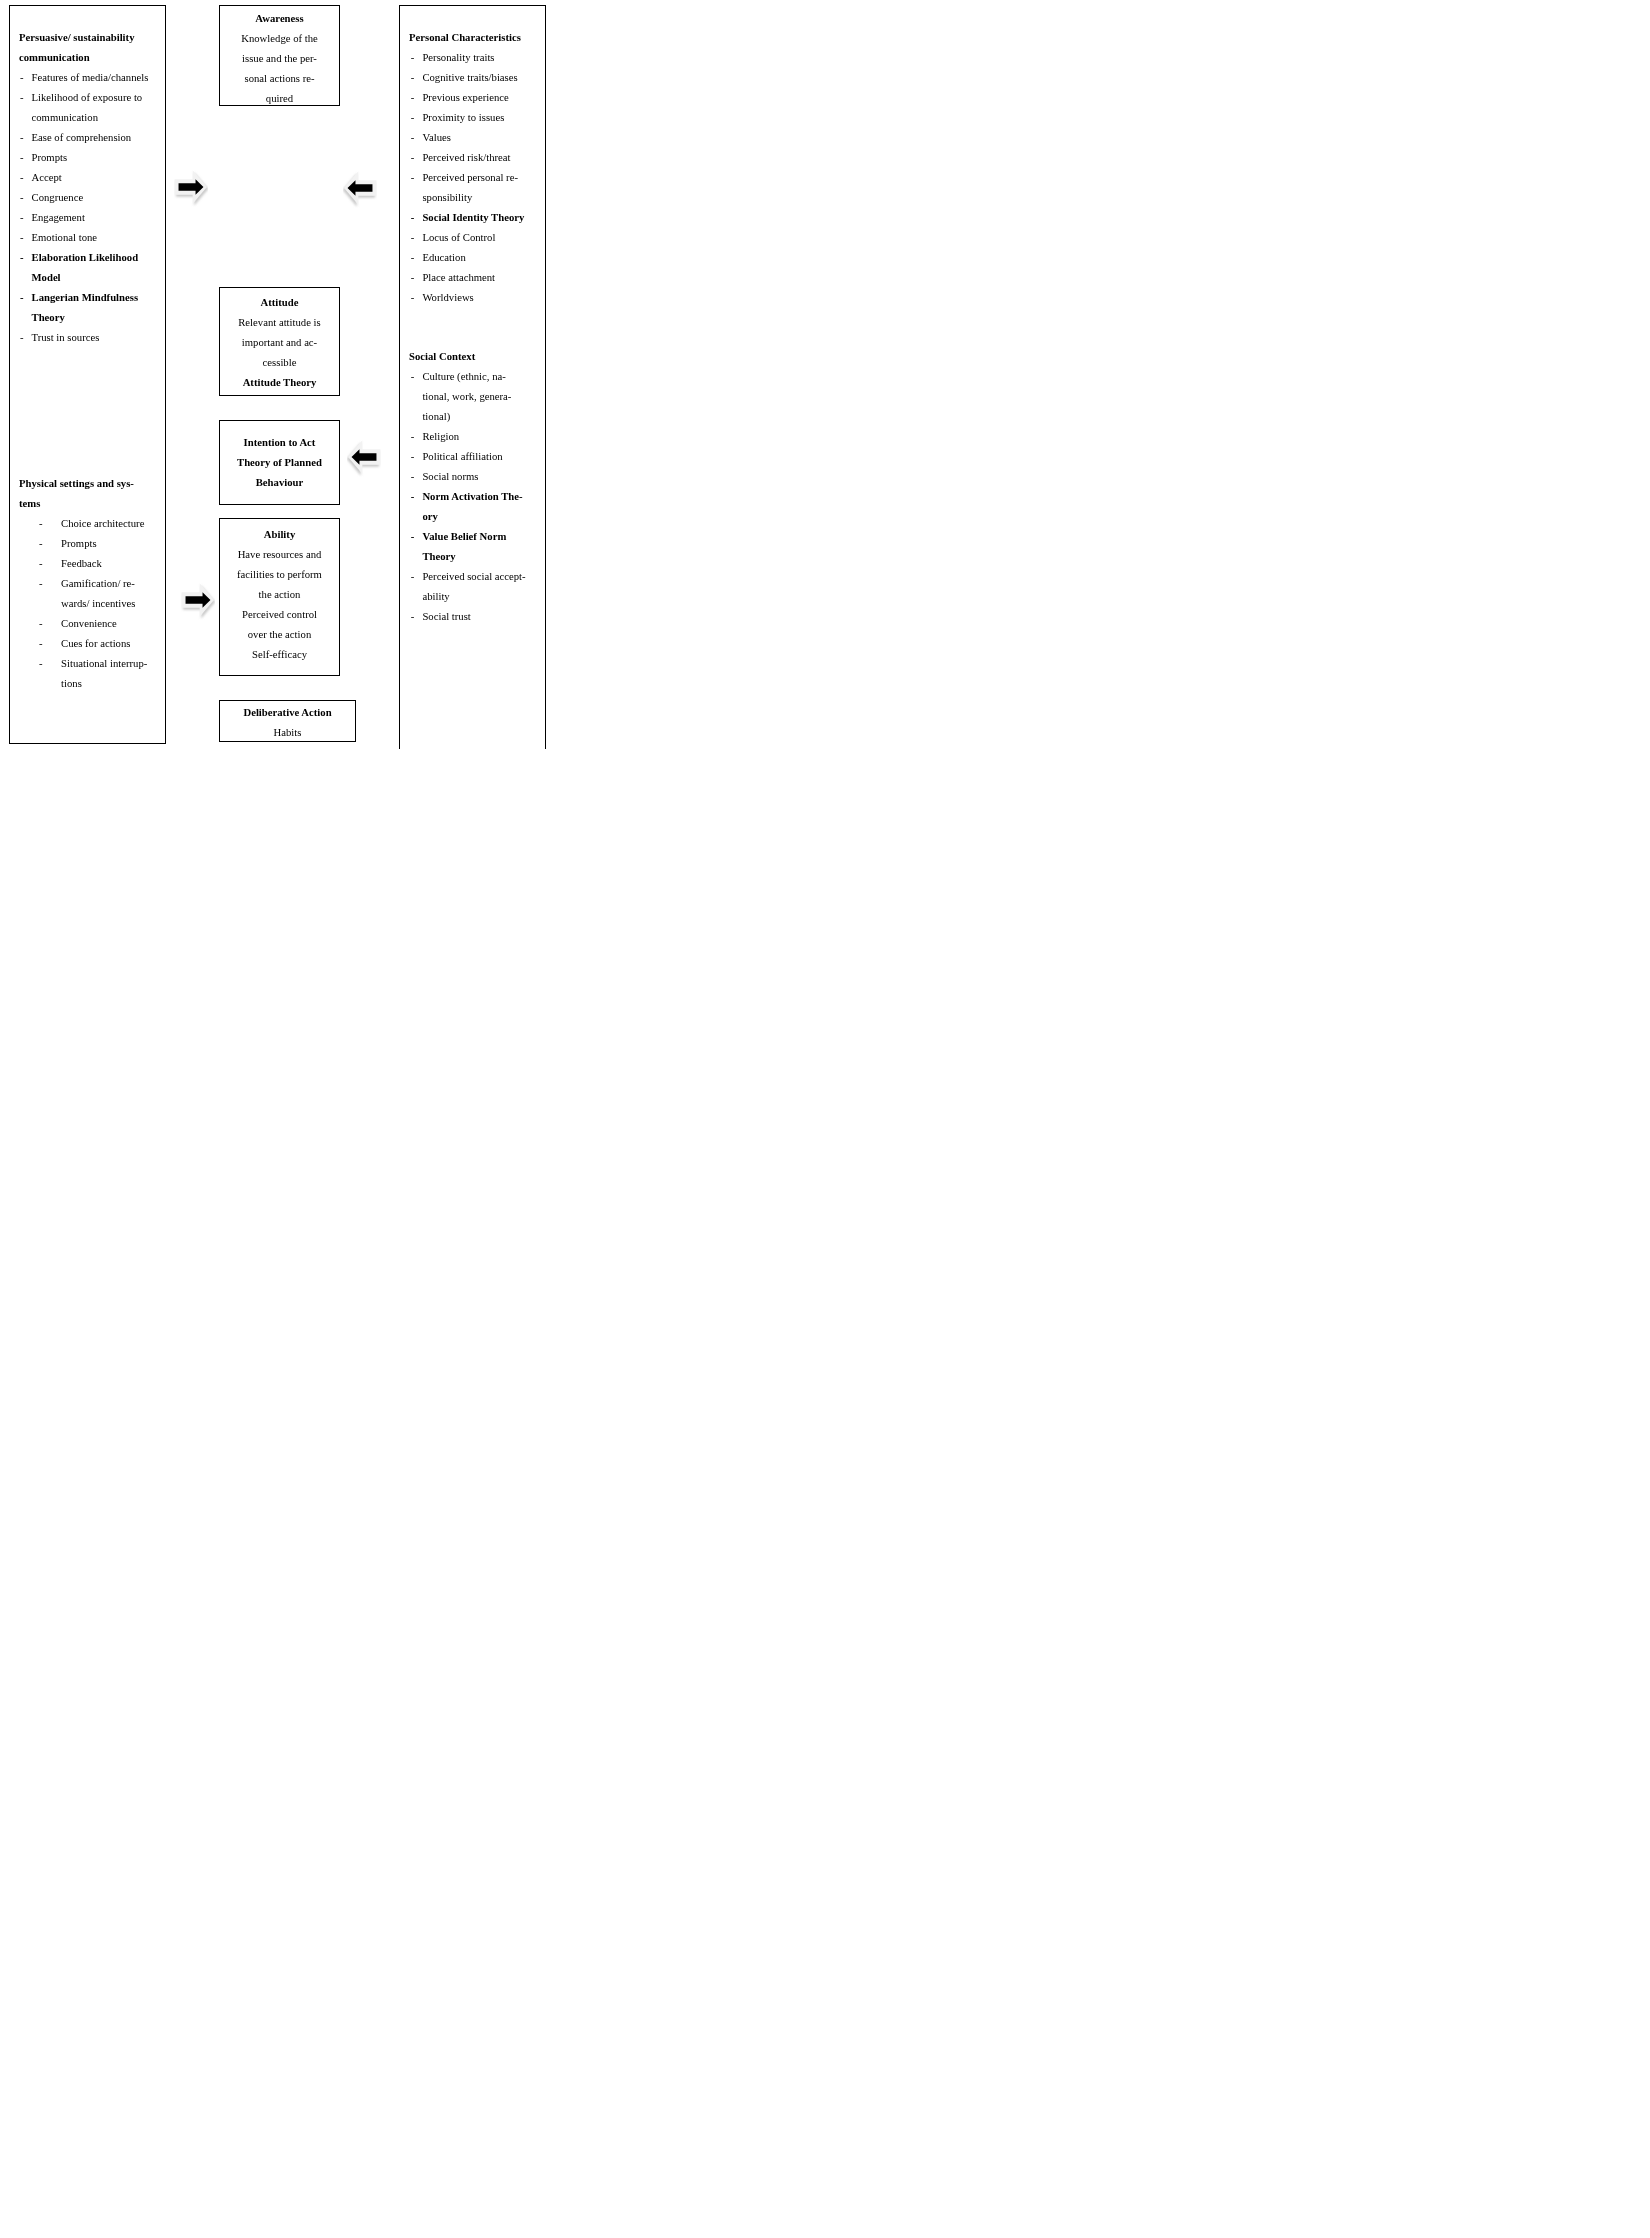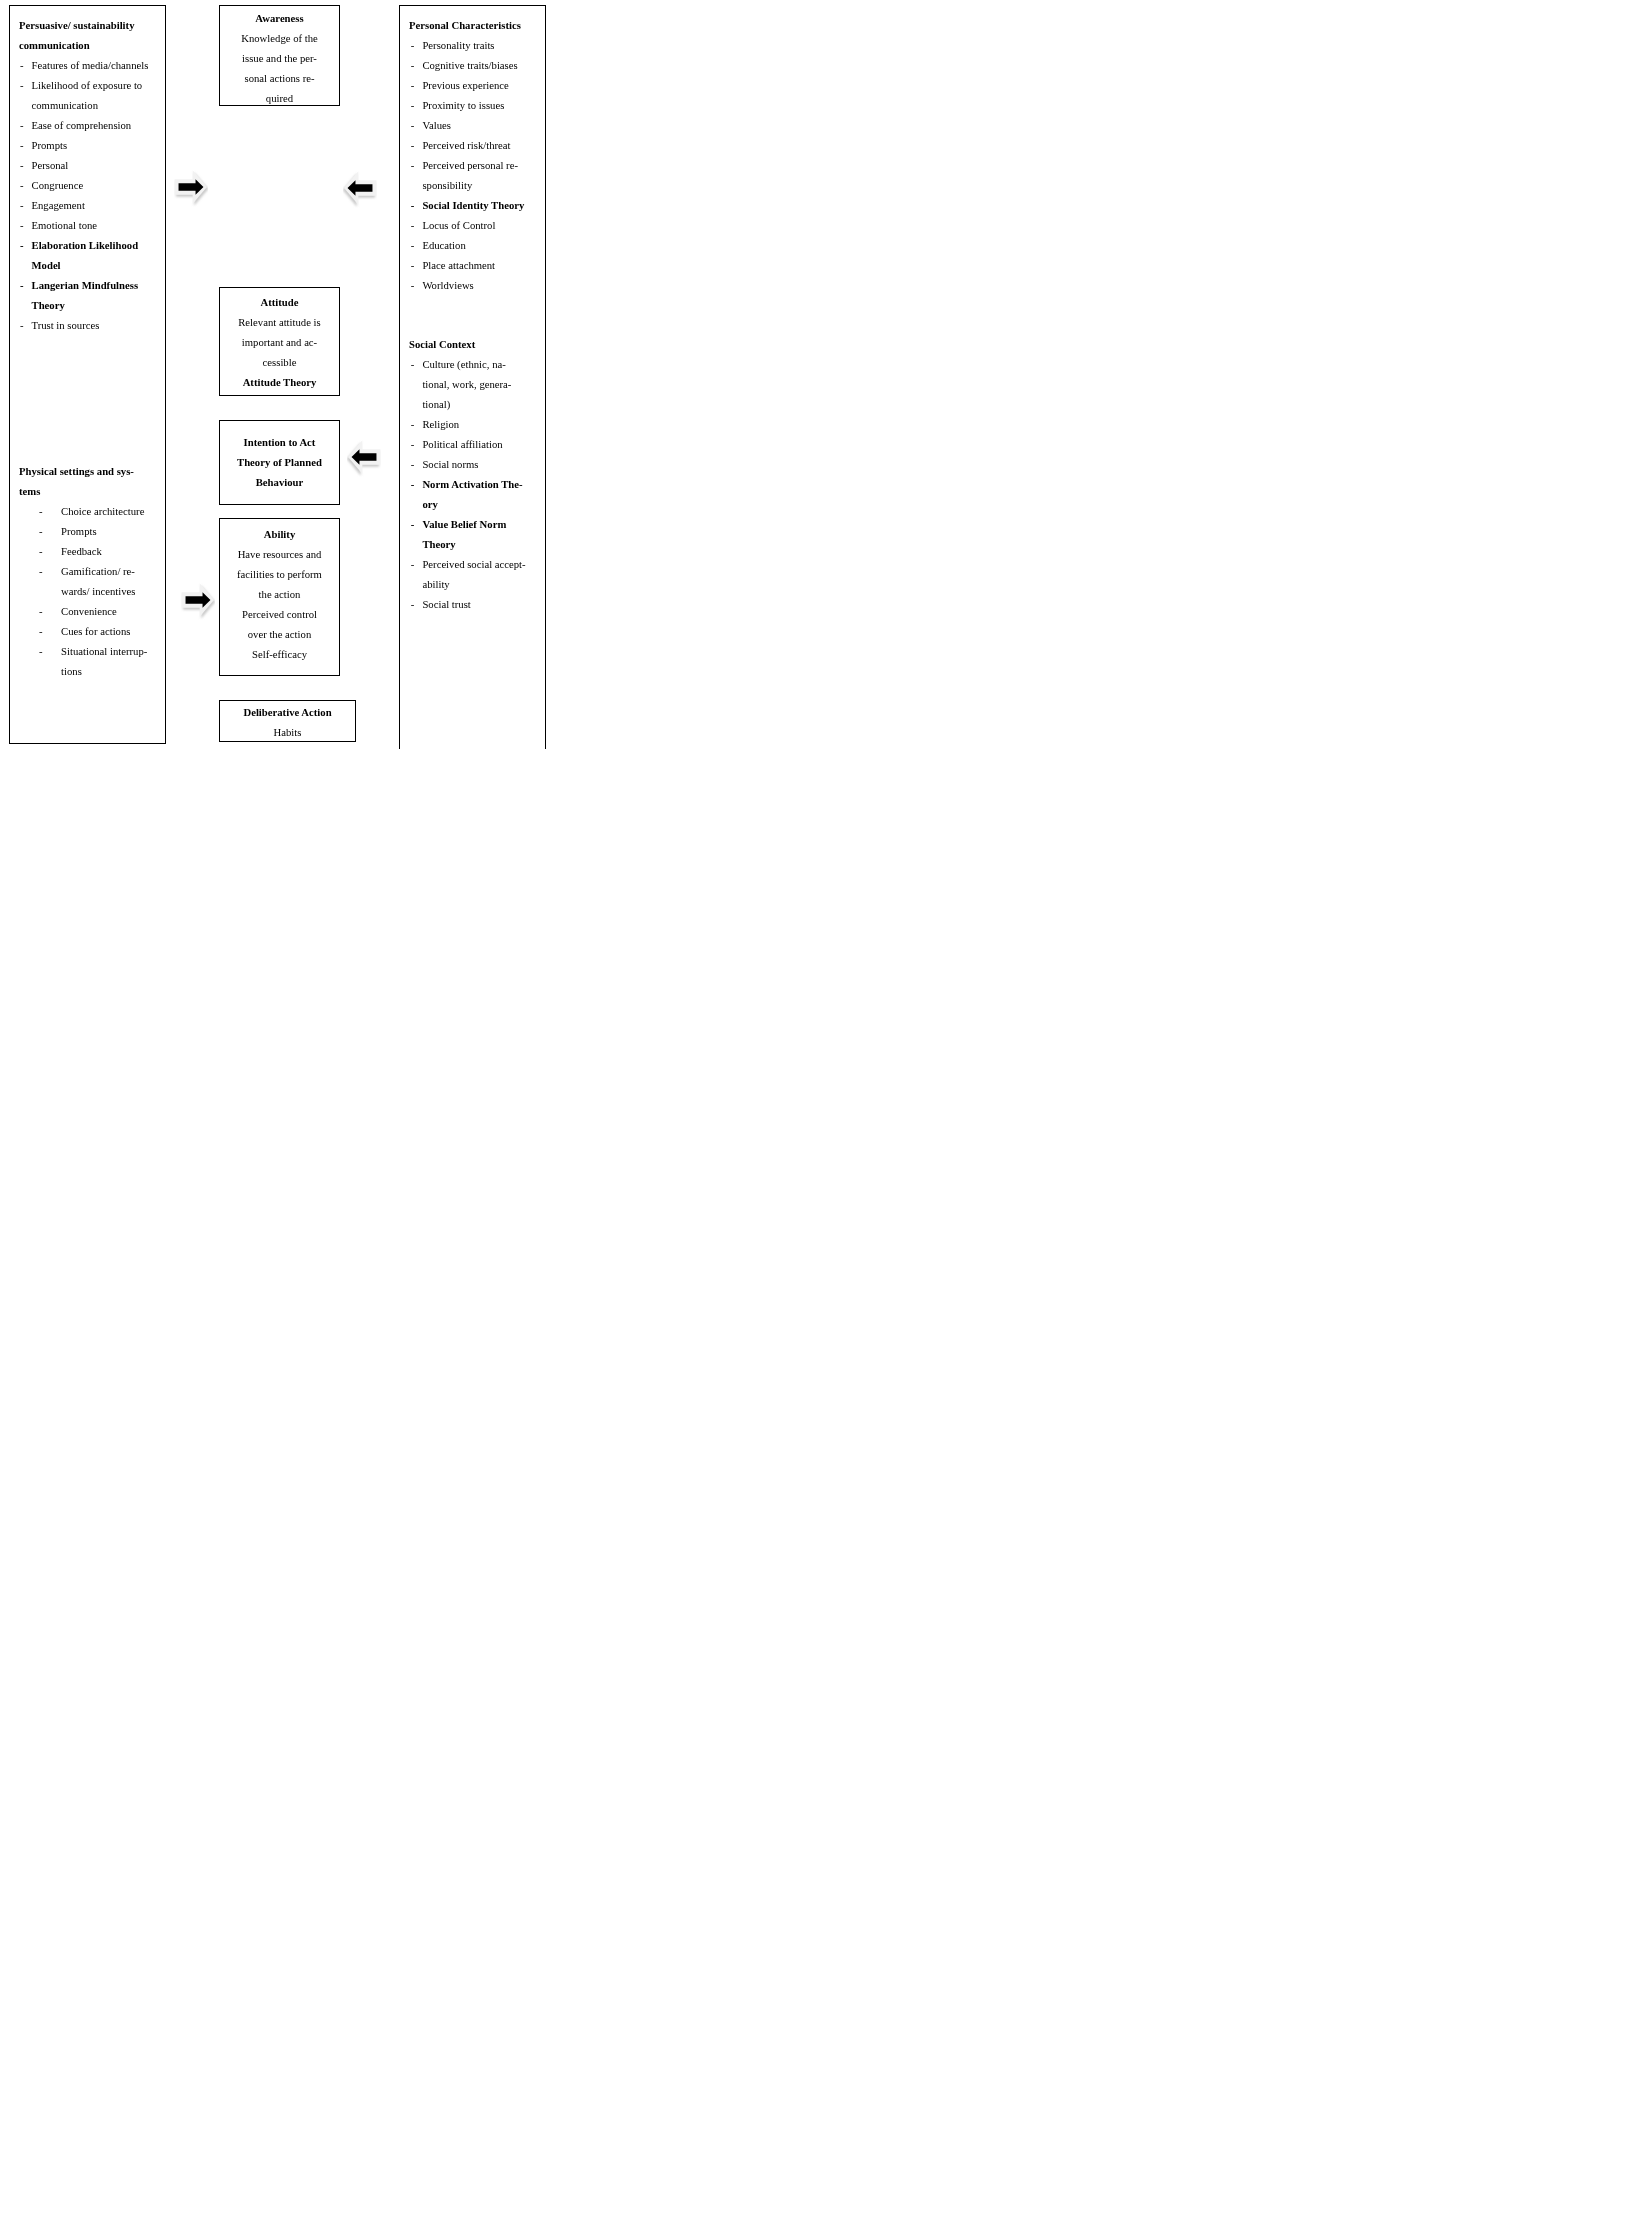--- a/index.html
+++ b/index.html
@@ -11,21 +11,21 @@
     font-family:"Liberation Serif", serif;
     font-size:10.7px;
     overflow:hidden;
   }
   .box{
     position:absolute;
     border:1.3px solid #000;
     background:#fff;
     box-sizing:border-box;
   }
-  .side-box{padding-top:9px;}
+  .side-box{padding-top:21px;}
   .txt-line{
     height:20px;line-height:20px;
     position:relative;
     white-space:nowrap;
   }
   .bold{font-weight:bold;}
   .center{text-align:center;}
   .dash{position:absolute;top:0;}
   .stage-title{height:20px;line-height:20px;text-align:center;font-weight:bold;}
   .arrow{position:absolute;}
@@ -49,21 +49,21 @@
 
   <div class="box side-box" id="left-box" style="left:9px;top:5.4px;width:157px;height:739px;">
     <div id="left-sec-0">
         <div class="txt-line bold" style="padding-left: 9px;"><span>Persuasive/ sustainability</span></div>
         <div class="txt-line bold" style="padding-left: 9px;"><span>communication</span></div>
         <div class="txt-line" style="padding-left: 21.5px;"><span class="dash" style="left: 9.9px;">-</span><span>Features of media/channels</span></div>
         <div class="txt-line" style="padding-left: 21.5px;"><span class="dash" style="left: 9.9px;">-</span><span>Likelihood of exposure to</span></div>
         <div class="txt-line" style="padding-left: 21.5px;"><span>communication</span></div>
         <div class="txt-line" style="padding-left: 21.5px;"><span class="dash" style="left: 9.9px;">-</span><span>Ease of comprehension</span></div>
         <div class="txt-line" style="padding-left: 21.5px;"><span class="dash" style="left: 9.9px;">-</span><span>Prompts</span></div>
-        <div class="txt-line" style="padding-left: 21.5px;"><span class="dash" style="left: 9.9px;">-</span><span>Personal</span></div>
+        <div class="txt-line" style="padding-left: 21.5px;"><span class="dash" style="left: 9.9px;">-</span><span>Accept</span></div>
         <div class="txt-line" style="padding-left: 21.5px;"><span class="dash" style="left: 9.9px;">-</span><span>Congruence</span></div>
         <div class="txt-line" style="padding-left: 21.5px;"><span class="dash" style="left: 9.9px;">-</span><span>Engagement</span></div>
         <div class="txt-line" style="padding-left: 21.5px;"><span class="dash" style="left: 9.9px;">-</span><span>Emotional tone</span></div>
         <div class="txt-line bold" style="padding-left: 21.5px;"><span class="dash" style="left: 9.9px;">-</span><span>Elaboration Likelihood</span></div>
         <div class="txt-line bold" style="padding-left: 21.5px;"><span>Model</span></div>
         <div class="txt-line bold" style="padding-left: 21.5px;"><span class="dash" style="left: 9.9px;">-</span><span>Langerian Mindfulness</span></div>
         <div class="txt-line bold" style="padding-left: 21.5px;"><span>Theory</span></div>
         <div class="txt-line" style="padding-left: 21.5px;"><span class="dash" style="left: 9.9px;">-</span><span>Trust in sources</span></div>
       </div>
     <div class="spacer" style="height:126px"></div>

